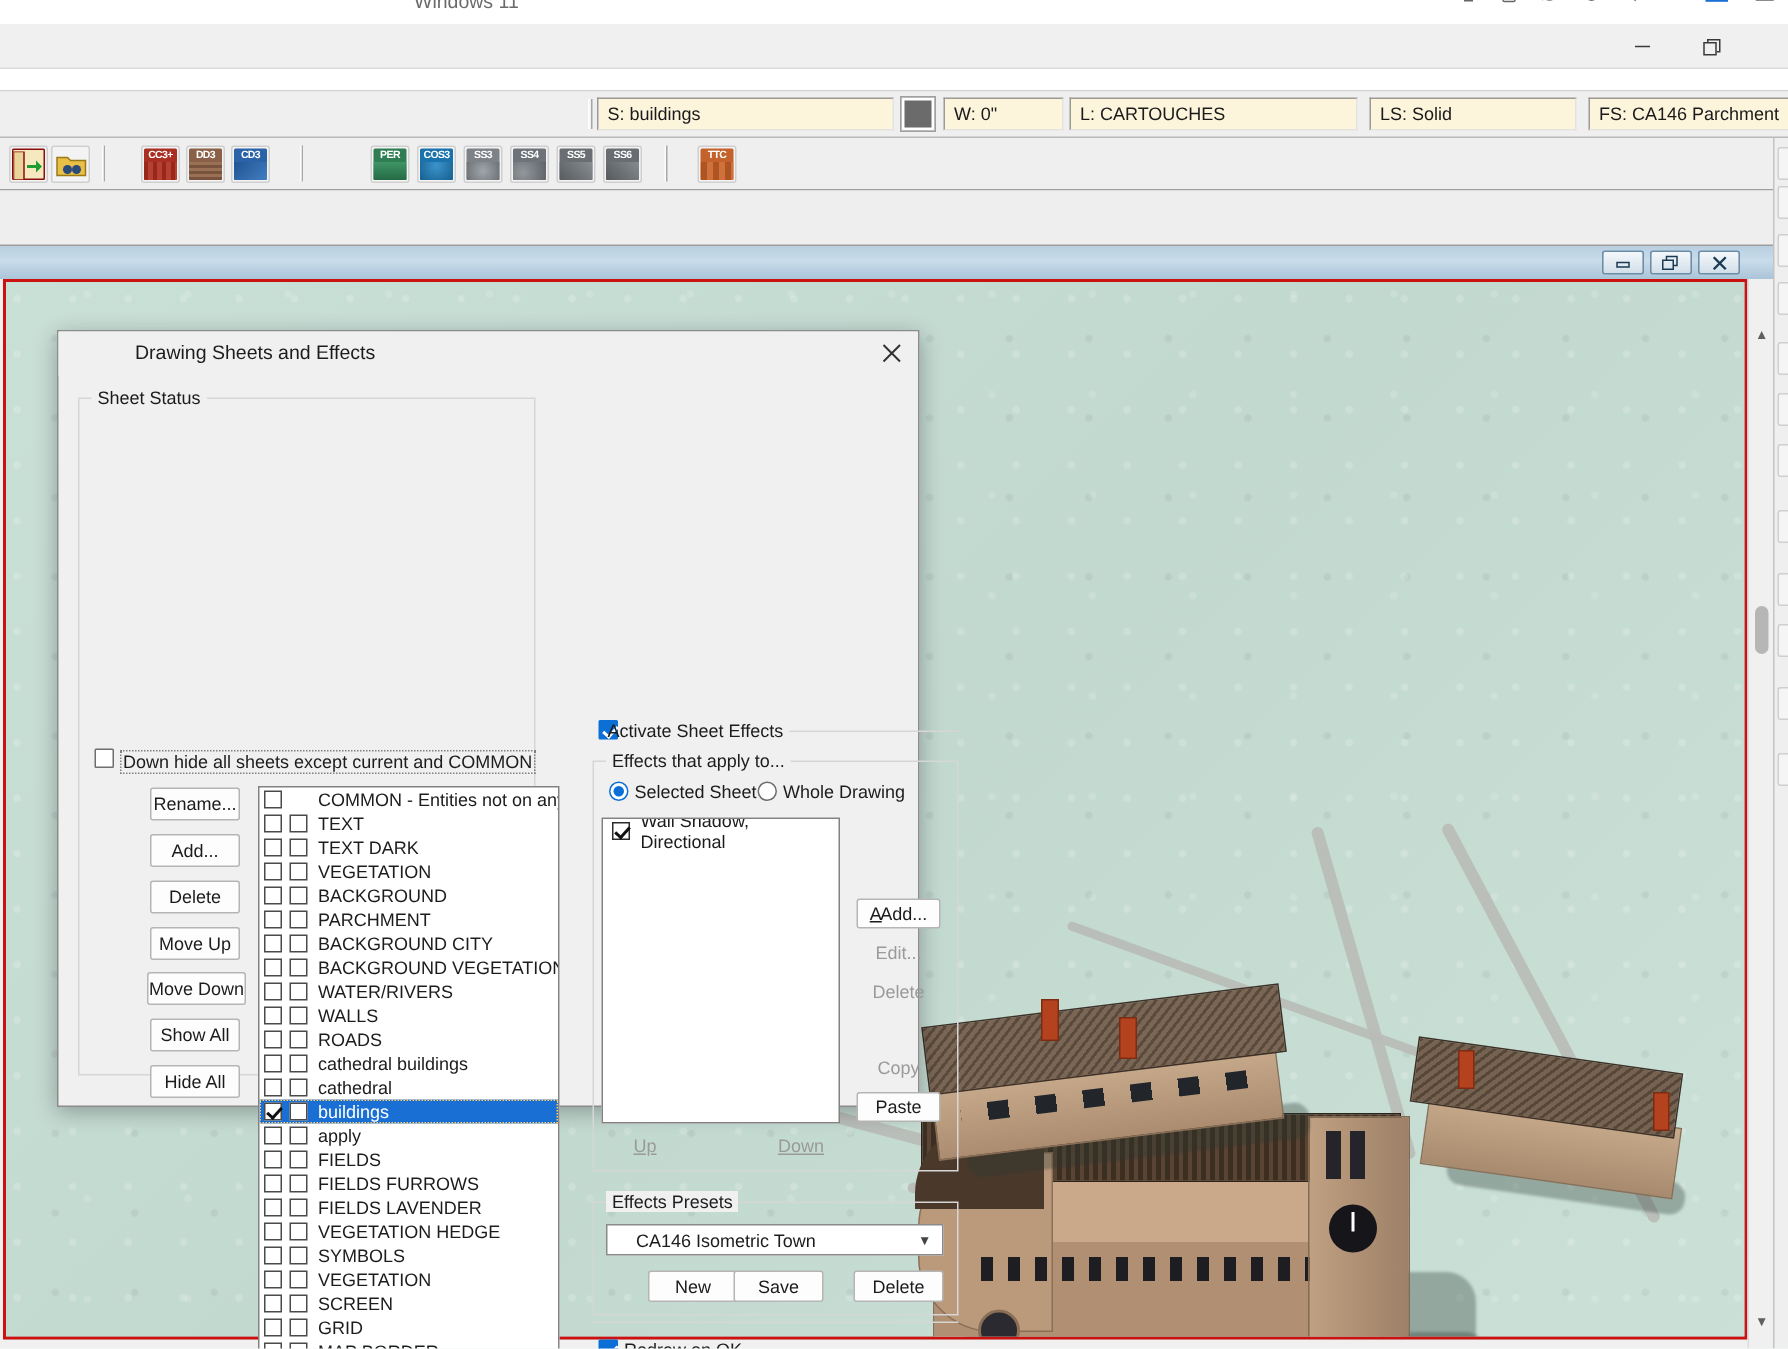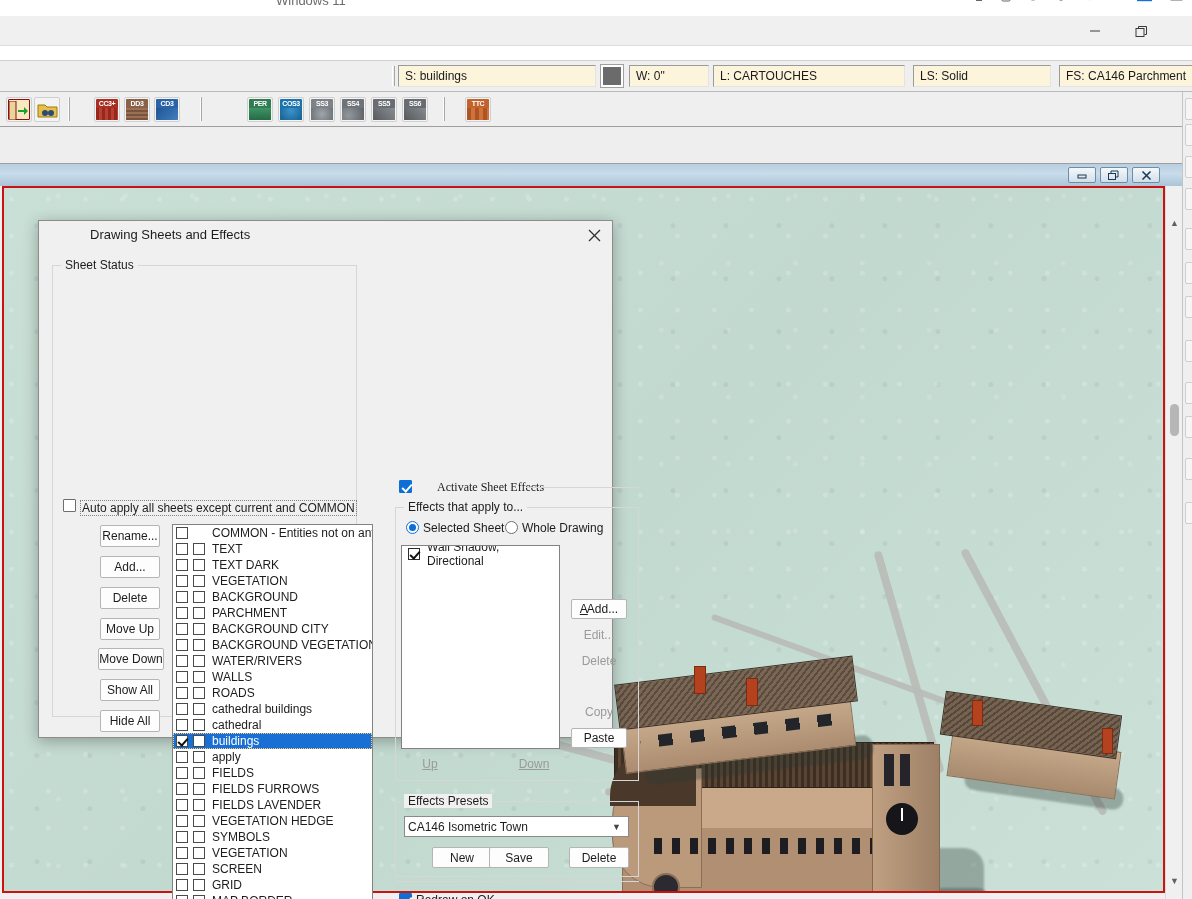--- a/index.html
+++ b/index.html
@@ -277,21 +277,21 @@
   }
   .fx-row .boxA.on::after {
     content:""; position:absolute; left:3px; top:0px; width:4px; height:8px;
     border: solid #111; border-width: 0 2px 2px 0; transform: rotate(42deg);
   }
 
   
   .combo {
     position: absolute; background: #ffffff; border: 1px solid #8a8a8a;
     display: flex; align-items: center; font-size: 12px; color: #1c1c1c;
-    padding-left: 3px;
+    padding-left: 19px;
   }
   .combo .arrow {
     position: absolute; right: 7px; top: 50%; transform: translateY(-50%);
     color: #444; font-size: 9px;
   }
   .underl { text-decoration: underline; }
 </style>
 </head>
 <body>
 
@@ -564,21 +564,21 @@
             <line x1="12" y1="1" x2="1" y2="12" stroke="#303030" stroke-width="1.3"></line>
           </svg>
       </div>
     </div>
 
     <div class="group" style="left:13px; top:44px; width:305px; height:452px;">
       <div class="legend">Sheet Status</div>
     </div>
 
     <div class="cb" style="left:24px; top:278px;"></div>
-    <div class="lbl dotted" style="left:41px; top:279px;">Auto apply all sheets except current and COMMON</div>
+    <div class="lbl dotted" style="left:41px; top:279px;">Down hide all sheets except current and COMMON</div>
 
     <div class="wbtn" style="left:61px; top:304px; width:60px; height:22px;">Rename...</div>
     <div class="wbtn" style="left:61px; top:335px; width:60px; height:22px;">Add...</div>
     <div class="wbtn" style="left:61px; top:366px; width:60px; height:22px;">Delete</div>
     <div class="wbtn" style="left:61px; top:397px; width:60px; height:22px;">Move Up</div>
     <div class="wbtn" style="left:59px; top:427px; width:66px; height:22px;">Move Down</div>
     <div class="wbtn" style="left:61px; top:458px; width:60px; height:22px;">Show All</div>
     <div class="wbtn" style="left:61px; top:489px; width:60px; height:22px;">Hide All</div>
 
     <div class="listbox" style="left:133px; top:303px; width:201px; height:413px;" id="sheet-list">
@@ -698,21 +698,21 @@
           <span class="name">GRID</span>
         </div>
         <div class="sheet-row">
           <span class="boxA"></span>
           <span class="boxB"></span>
           <span class="name">MAP BORDER</span>
         </div>
       </div>
 
     <div class="cb checked" style="left:360px; top:259px;"></div>
-    <div class="lbl" style="left:398px; top:259px;font-family:Liberation Serif, serif;">Activate Sheet Effects</div>
+    <div class="lbl" style="left:366px; top:259px;">Activate Sheet Effects</div>
     <div class="group" style="left:487px; top:266px; width:113px; height:1px; border-width:1px 0 0 0;"></div>
 
     <div class="group" style="left:356px; top:286px; width:244px; height:274px;">
       <div class="legend">Effects that apply to...</div>
     </div>
 
     <div class="rb checked" style="left:367px; top:300px;"></div>
     <div class="lbl" style="left:384px; top:300px;">Selected Sheet</div>
     <div class="rb" style="left:466px; top:300px;"></div>
     <div class="lbl" style="left:483px; top:300px;">Whole Drawing</div>

